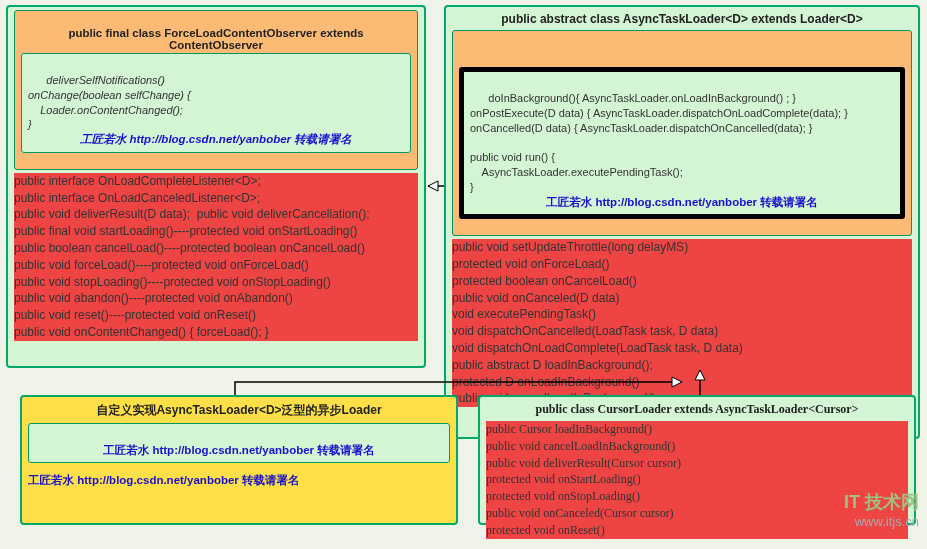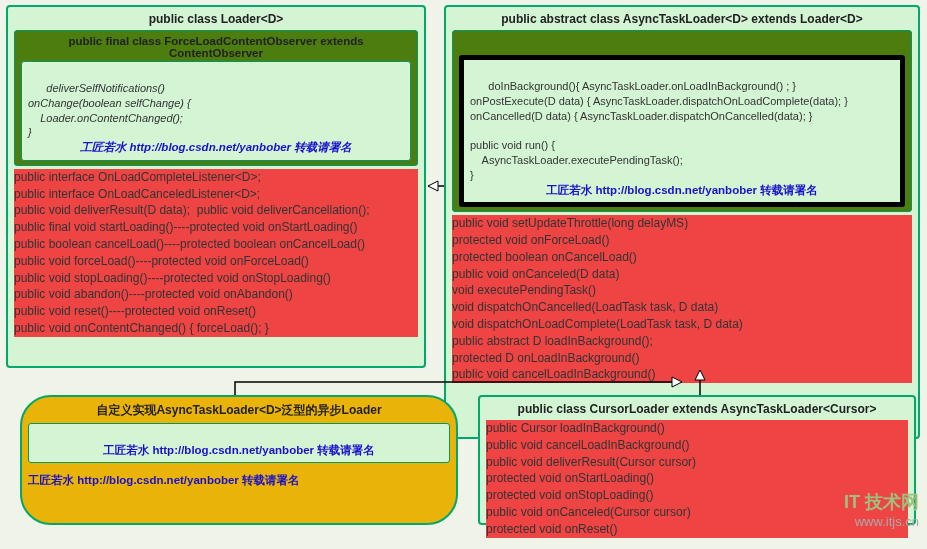--- a/index.html
+++ b/index.html
@@ -20,25 +20,25 @@
   padding: 3px 6px 4px 6px;
 }
 .title {
   font-weight: bold;
   text-align: center;
   font-size: 12px;
   padding: 2px 0 4px 0;
   color: #222;
 }
 .inner-box {
-  background: #4d7c0f;
+  background: #fdba74;
   border: 1px solid #009966;
   border-radius: 3px;
   margin-bottom: 3px;
-  padding: 4px 6px;
+  padding: 16px 6px;
   color: #000;
 }
 .inner-title {
   font-weight: bold;
   text-align: center;
   font-size: 11.5px;
   color: #222;
   padding-bottom: 2px;
 }
 .inner-body {
@@ -82,21 +82,20 @@
   color: #a0c080;
   pointer-events: none;
 }
 .watermark .wm1 { font-size: 18px; font-weight: bold; }
 .watermark .wm2 { font-size: 13px; color: #aaa; text-align: right; }
 </style>
 </head>
 <body>
 
 <div class="box" style="left:6px; top:5px; width:420px; height:363px;">
-  <div class="title">public class Loader&lt;D&gt;</div>
   <div class="inner-box">
     <div class="inner-title">public final class ForceLoadContentObserver extends ContentObserver</div>
     <div class="inner-body" style="border:1px solid #009966; border-radius:3px; padding:4px 6px;font-style:italic;">
       <span>deliverSelfNotifications()
 onChange(boolean selfChange) {
     Loader.onContentChanged();
 }</span>
 <div class="sig">工匠若水 http://blog.csdn.net/yanbober 转载请署名</div></div>
   </div>
   <div class="methods">public interface OnLoadCompleteListener&lt;D&gt;;
@@ -129,28 +128,28 @@
 protected boolean onCancelLoad()
 public void onCanceled(D data)
 void executePendingTask()
 void dispatchOnCancelled(LoadTask task, D data)
 void dispatchOnLoadComplete(LoadTask task, D data)
 public abstract D loadInBackground();
 protected D onLoadInBackground()
 public void cancelLoadInBackground()</div>
 </div>
 
-<div class="box" style="left:20px; top:395px; width:438px; height:130px; background:#eab308;border-radius:31px;">
+<div class="box" style="left:20px; top:395px; width:438px; height:130px; background:#fde047;">
   <div class="title">自定义实现AsyncTaskLoader&lt;D&gt;泛型的异步Loader</div>
   <div class="inner-body" style="border:1px solid #009966; border-radius:3px; padding:4px 6px;">
 <div class="sig">工匠若水 http://blog.csdn.net/yanbober 转载请署名</div></div>
   <div class="sig-left">工匠若水 http://blog.csdn.net/yanbober 转载请署名</div>
 </div>
 
-<div class="box" style="left:478px; top:395px; width:438px; height:130px;">
+<div class="box" style="left:478px; top:395px; width:438px; height:130px;font-family:Liberation Serif, serif;">
   <div class="title">public class CursorLoader extends AsyncTaskLoader&lt;Cursor&gt;</div>
   <div class="methods">public Cursor loadInBackground()
 public void cancelLoadInBackground()
 public void deliverResult(Cursor cursor)
 protected void onStartLoading()
 protected void onStopLoading()
 public void onCanceled(Cursor cursor)
 protected void onReset()</div>
 </div>
 

